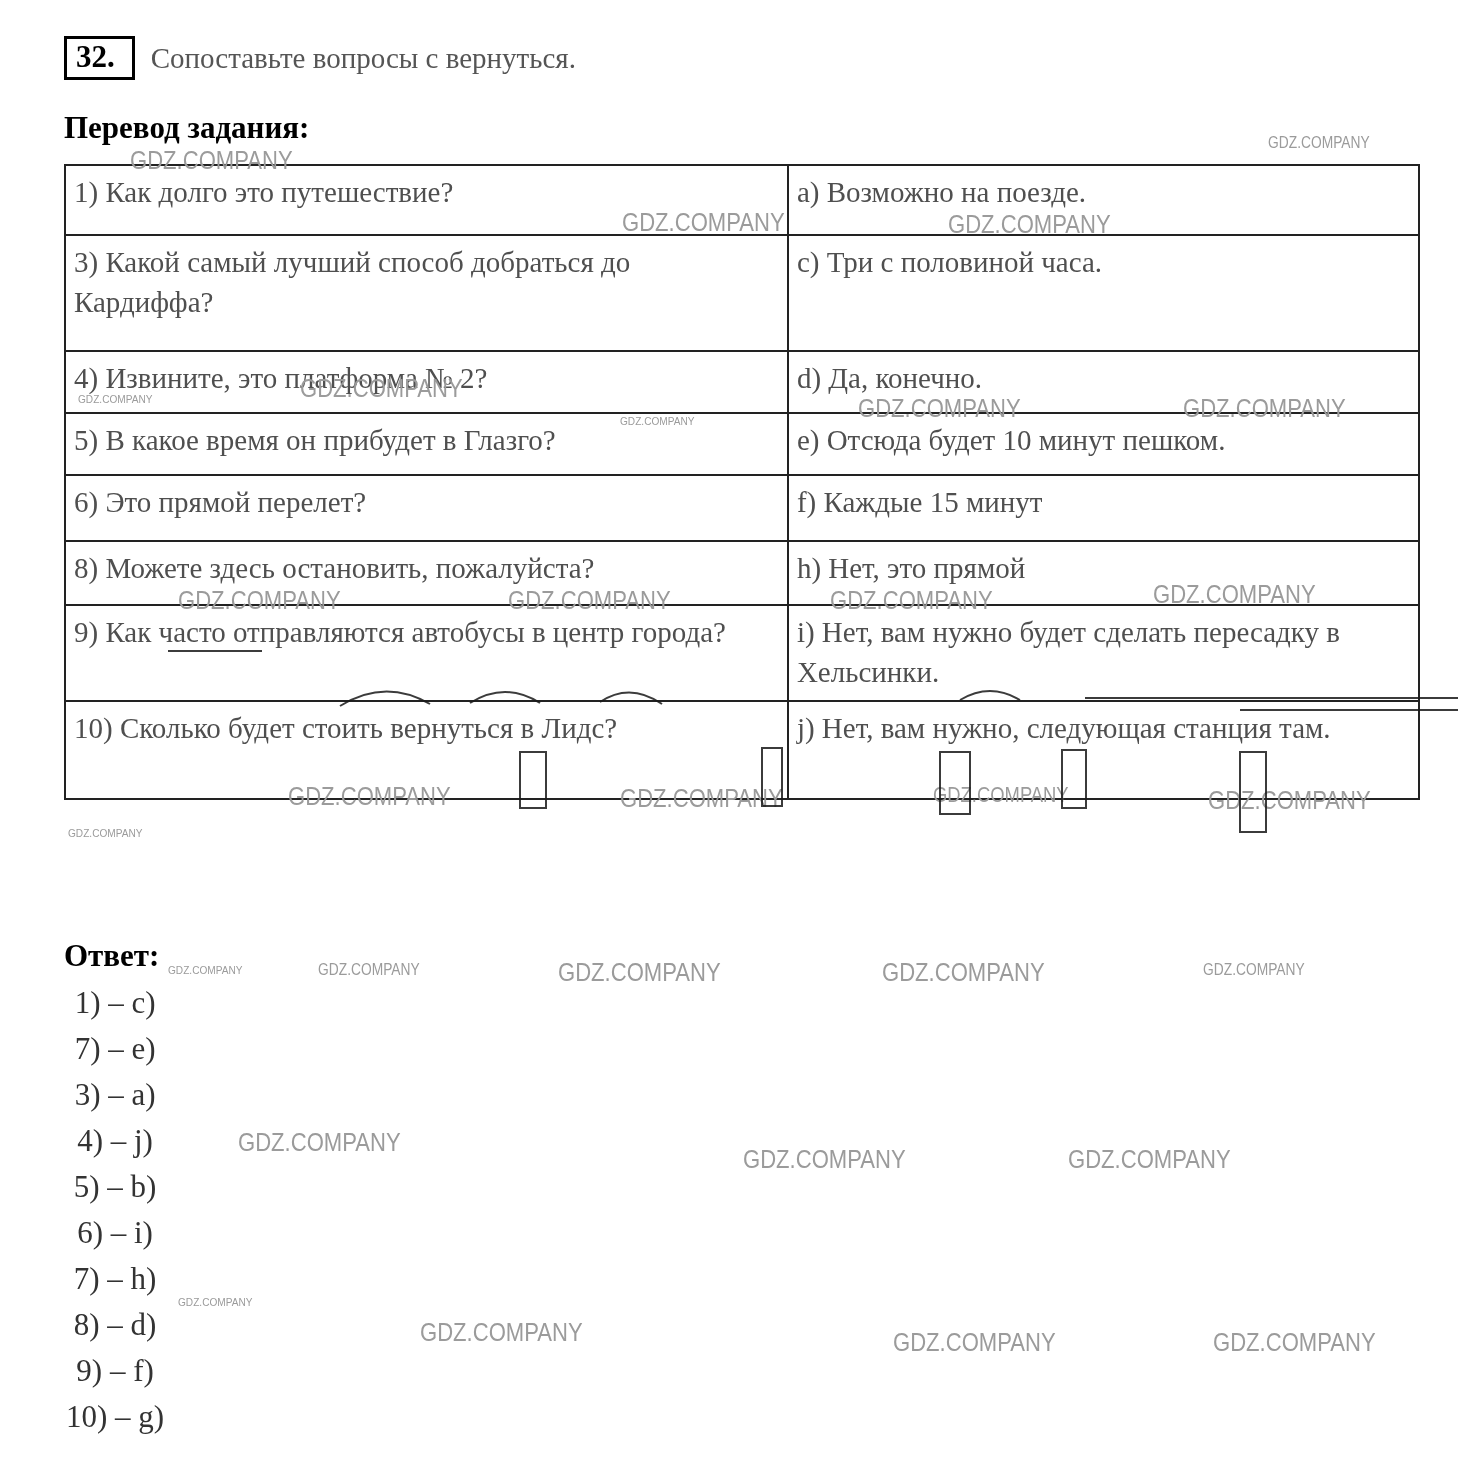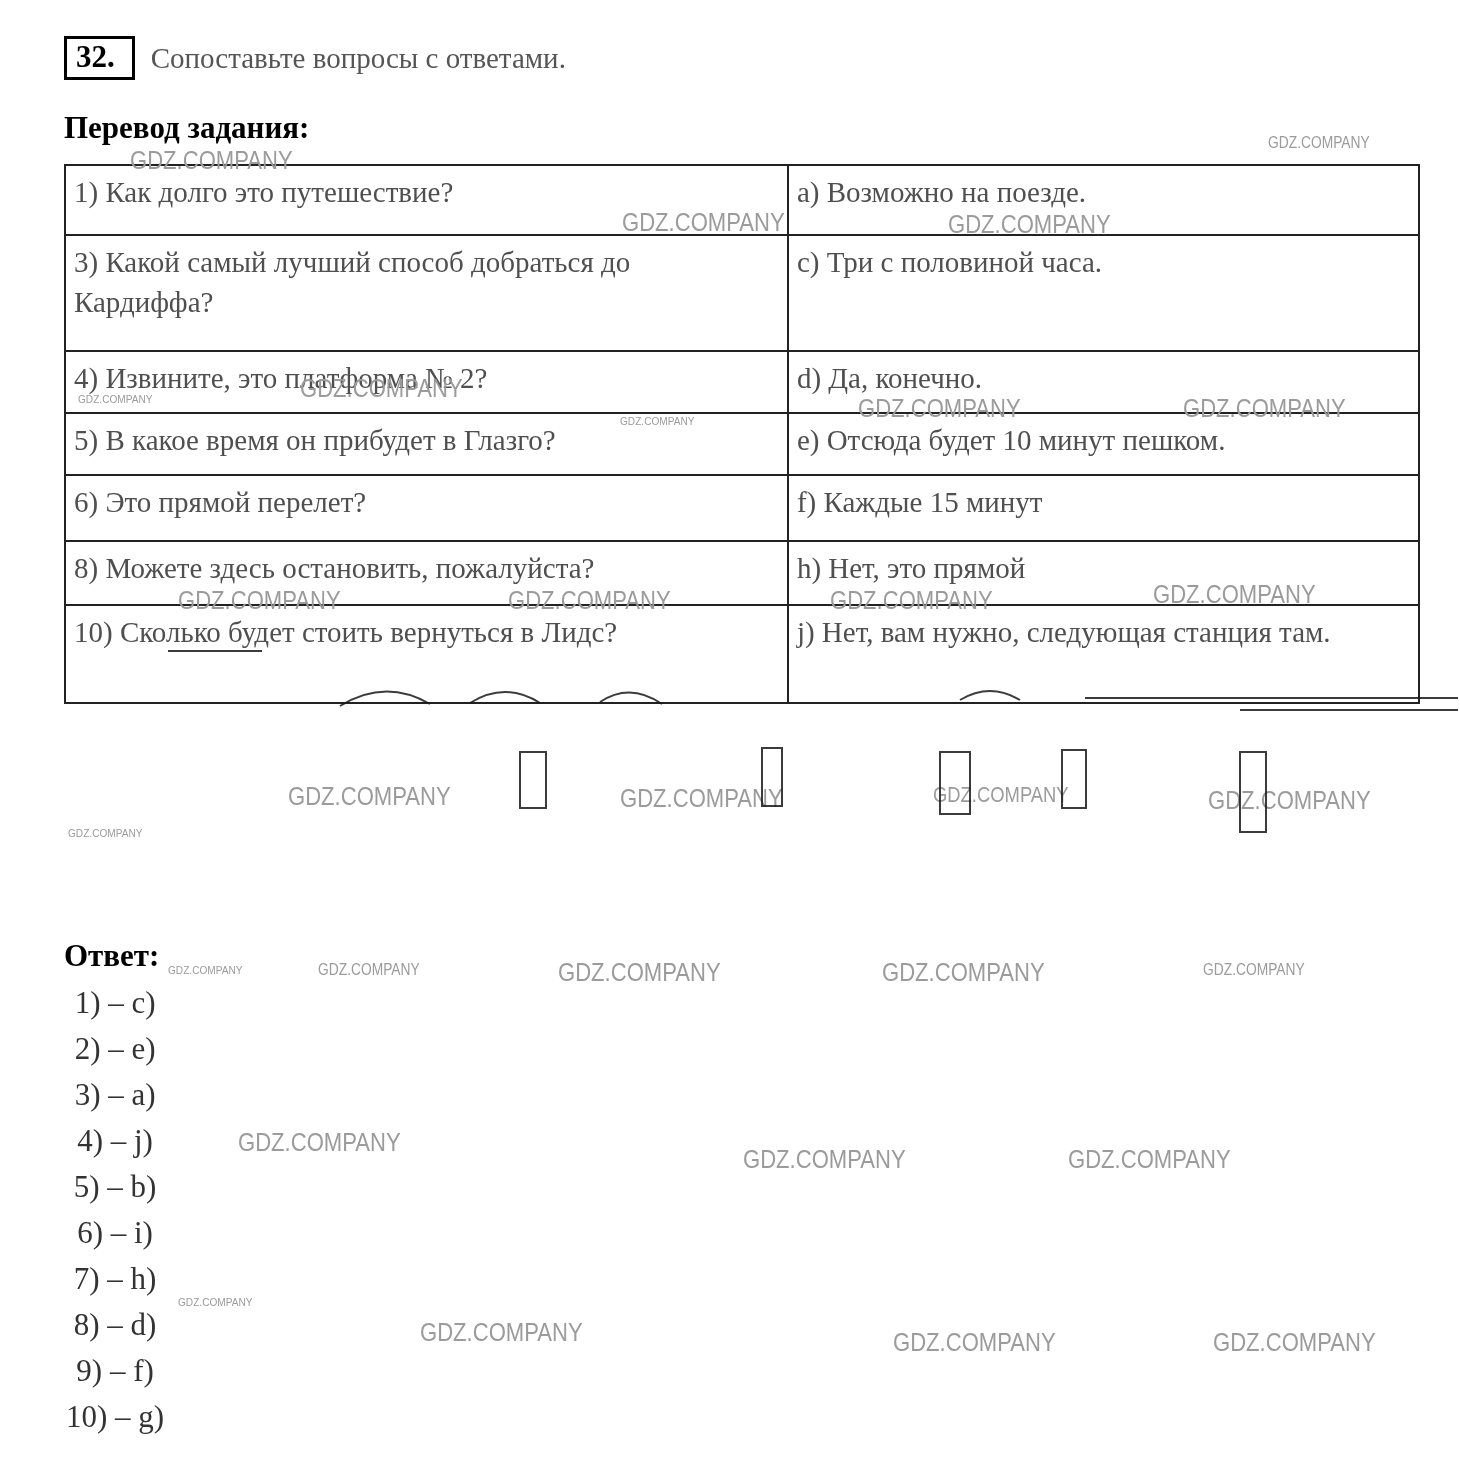--- a/index.html
+++ b/index.html
@@ -46,21 +46,21 @@
   .wm.t { font-size:11px; }
   .overlay { position:absolute; left:0; top:0; pointer-events:none; }
 </style>
 </head>
 <body>
 
 <div class="page">
 
   <div class="task-header">
     <span class="task-number-box">32.</span>
-    <span class="task-text">Сопоставьте вопросы с ответами.</span>
+    <span class="task-text">Сопоставьте вопросы с вернуться.</span>
   </div>
 
   <h2 class="section-heading heading-translation">Перевод задания:</h2>
 
   <table class="match-table">
     <tbody>
       <tr style="height:70px">
         <td class="q">1) Как долго это путешествие?</td>
         <td class="a">a) Возможно на поезде.</td>
       </tr>
@@ -77,32 +77,36 @@
         <td class="a">e) Отсюда будет 10 минут пешком.</td>
       </tr>
       <tr style="height:66px">
         <td class="q">6) Это прямой перелет?</td>
         <td class="a">f) Каждые 15 минут</td>
       </tr>
       <tr style="height:64px">
         <td class="q">8) Можете здесь остановить, пожалуйста?</td>
         <td class="a">h) Нет, это прямой</td>
       </tr>
+      <tr style="height:96px">
+        <td class="q">9) Как часто отправляются автобусы в центр города?</td>
+        <td class="a">i) Нет, вам нужно будет сделать пересадку в Хельсинки.</td>
+      </tr>
       <tr style="height:98px">
         <td class="q">10) Сколько будет стоить вернуться в Лидс?</td>
         <td class="a">j) Нет, вам нужно, следующая станция там.</td>
       </tr>
     </tbody>
   </table>
 
   <h2 class="section-heading heading-answer">Ответ:</h2>
 
   <div class="answers">
     <div class="ans-item">1) – c)</div>
-    <div class="ans-item">2) – e)</div>
+    <div class="ans-item">7) – e)</div>
     <div class="ans-item">3) – a)</div>
     <div class="ans-item">4) – j)</div>
     <div class="ans-item">5) – b)</div>
     <div class="ans-item">6) – i)</div>
     <div class="ans-item">7) – h)</div>
     <div class="ans-item">8) – d)</div>
     <div class="ans-item">9) – f)</div>
     <div class="ans-item">10) – g)</div>
   </div>
 

